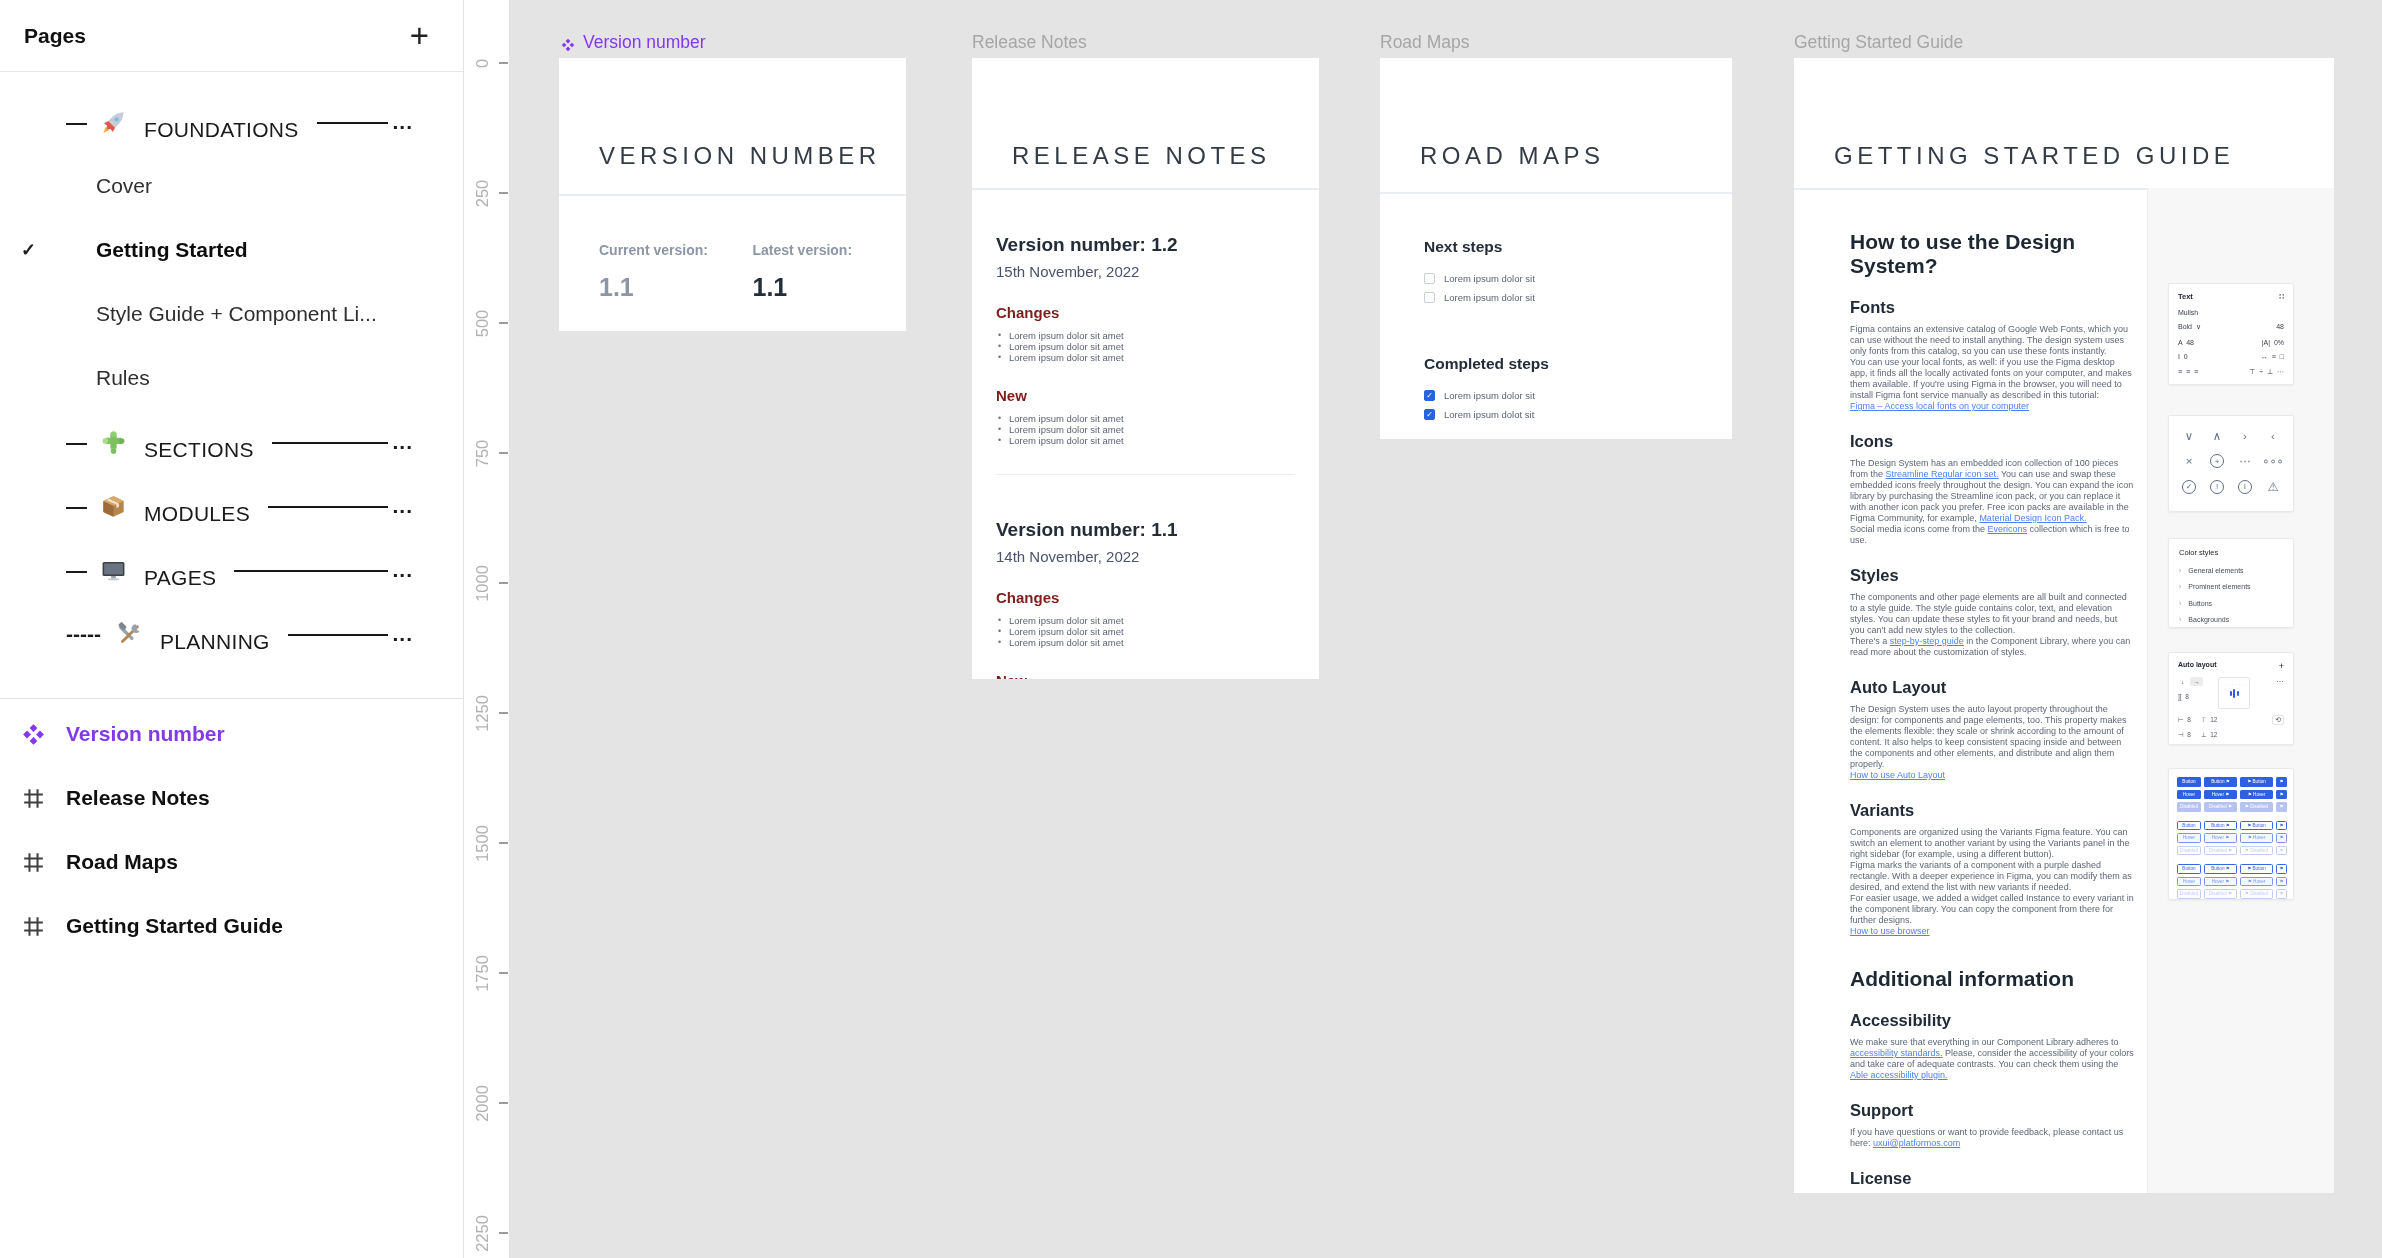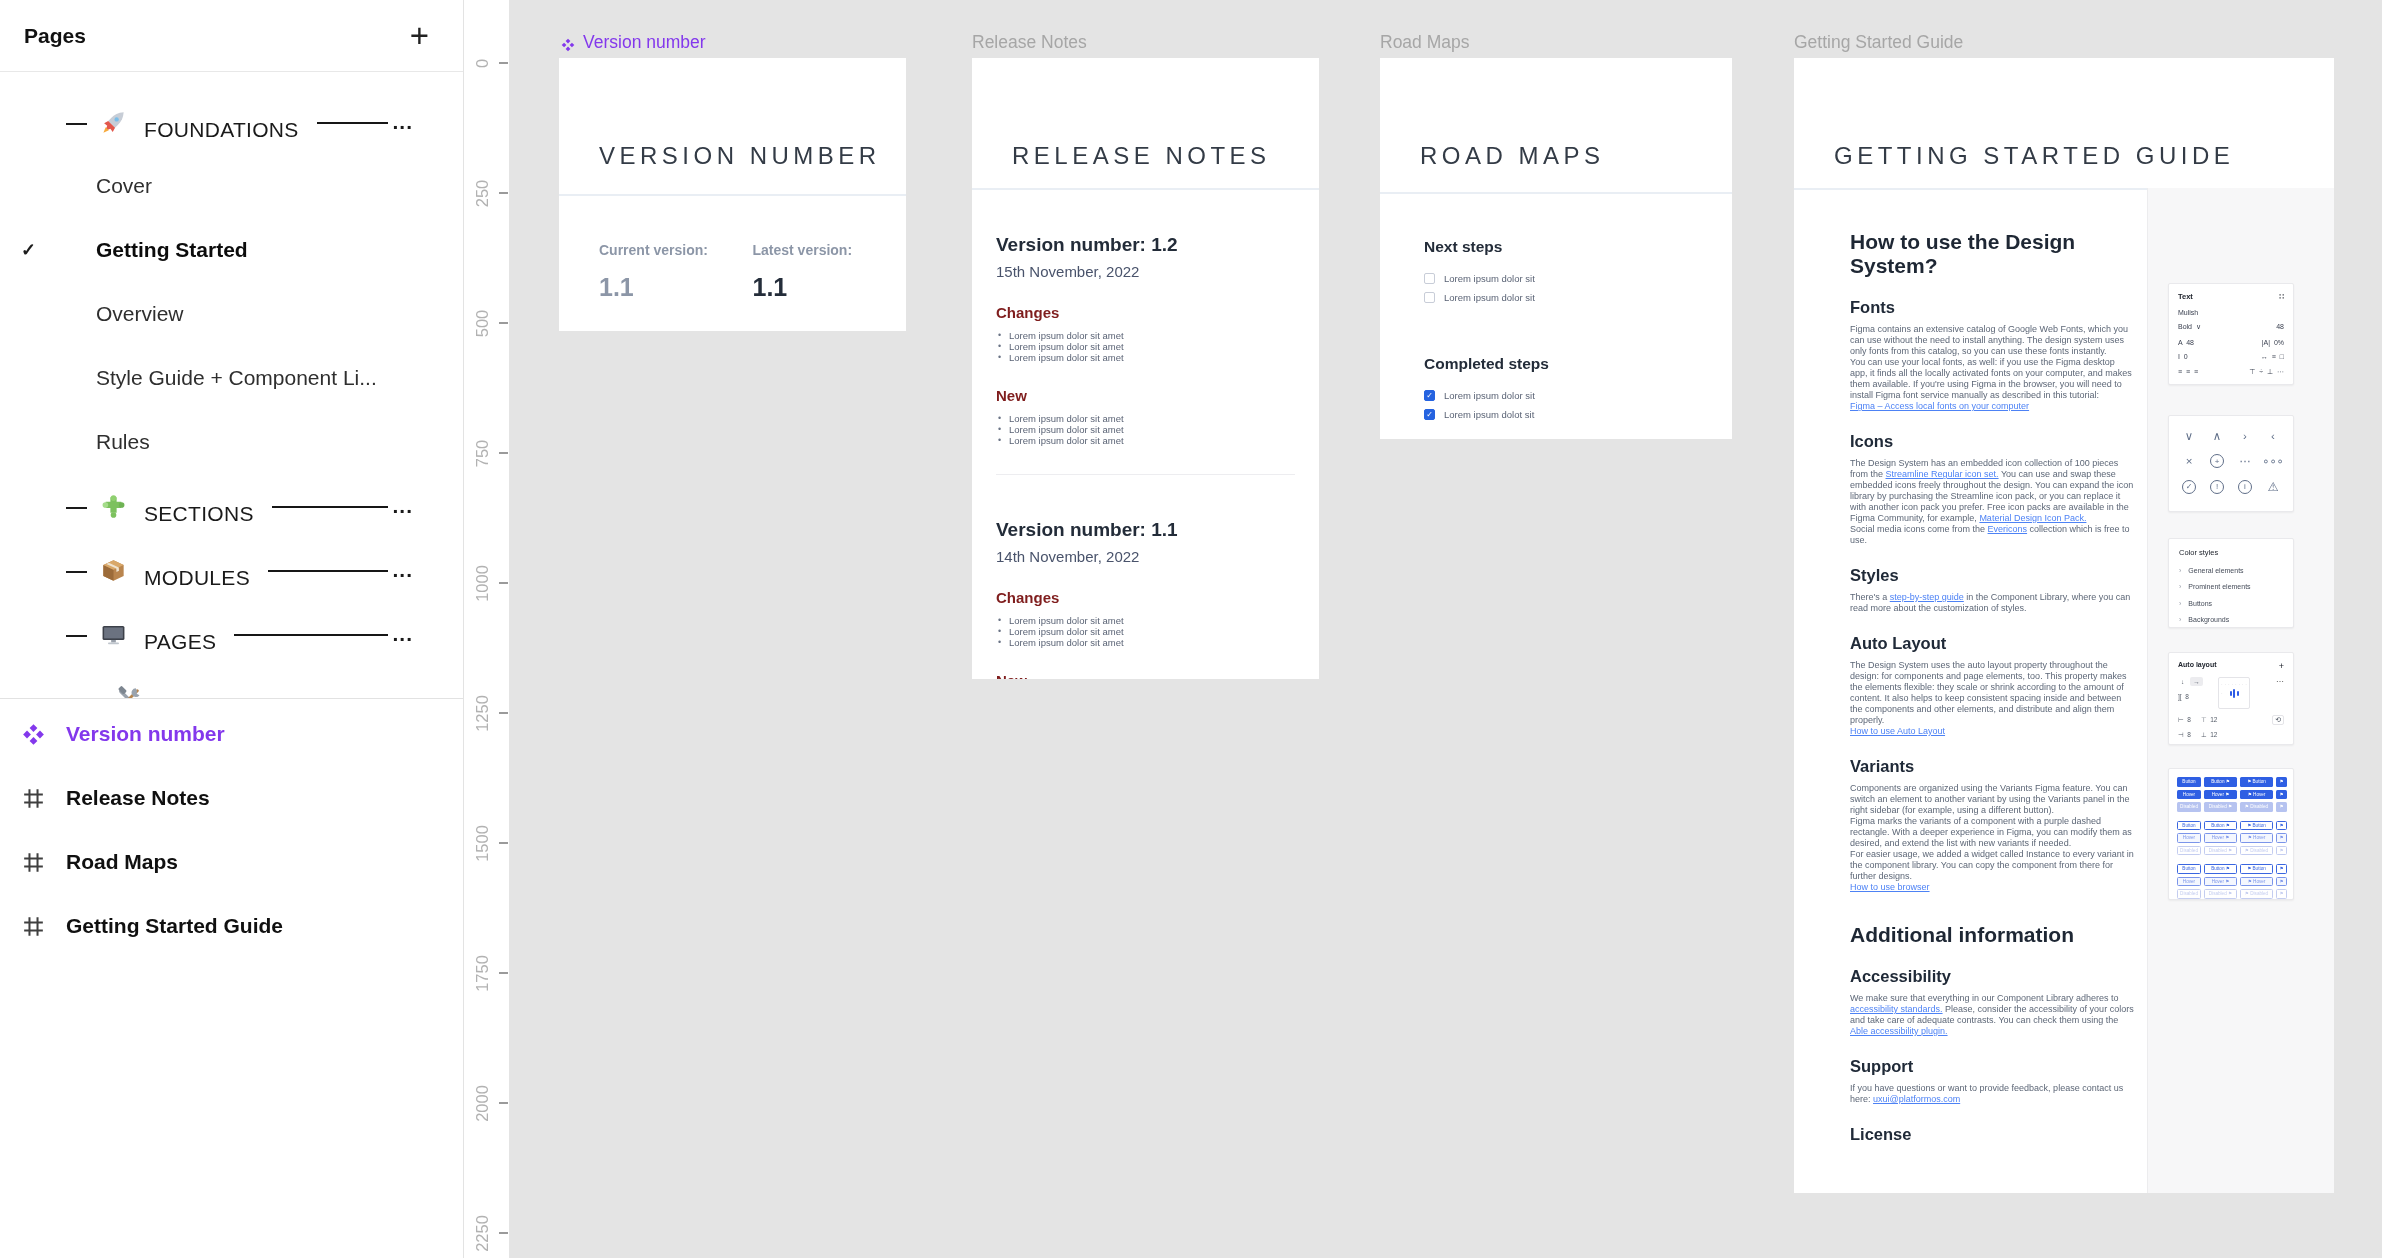--- a/index.html
+++ b/index.html
@@ -151,23 +151,20 @@
           <span class="sec-suffix">...</span>
         </div>
         <div class="p-row page">
           <span>Cover</span>
         </div>
         <div class="p-row page bold">
           <span class="check">✓</span>
           <span>Getting Started</span>
         </div>
         <div class="p-row page">
-          <span>Overview</span>
-        </div>
-        <div class="p-row page">
           <span>Style Guide + Component Li...</span>
         </div>
         <div class="p-row page">
           <span>Rules</span>
         </div>
         <div class="p-row section">
           <span class="sec-prefix em">—</span>
           <span class="sec-emoji"><svg viewBox="0 0 16 16">
               <path fill="#7cc15e" d="M6 2h4v3h3v4h-3v3H6v-3H3V5h3z"></path>
               <circle cx="8" cy="2.6" r="1.8" fill="#8fd06f"></circle>
@@ -385,20 +382,21 @@
     <div class="gs-left">
         <div class="gs-h2">How to use the Design System?</div>
         <div class="gs-h3">Fonts</div>
         <div class="gp">Figma contains an extensive catalog of Google Web Fonts, which you can use without the need to install anything. The design system uses only fonts from this catalog, so you can use these fonts instantly.</div>
         <div class="gp">You can use your local fonts, as well: if you use the Figma desktop app, it finds all the locally activated fonts on your computer, and makes them available. If you're using Figma in the browser, you will need to install Figma font service manually as described in this tutorial:</div>
         <div class="gp"><a>Figma – Access local fonts on your computer</a></div>
         <div class="gs-h3">Icons</div>
         <div class="gp">The Design System has an embedded icon collection of 100 pieces from the <a>Streamline Regular icon set.</a> You can use and swap these embedded icons freely throughout the design. You can expand the icon library by purchasing the Streamline icon pack, or you can replace it with another icon pack you prefer. Free icon packs are available in the Figma Community, for example, <a>Material Design Icon Pack.</a></div>
         <div class="gp">Social media icons come from the <a>Evericons</a> collection which is free to use.</div>
         <div class="gs-h3">Styles</div>
+        <div class="gp">The components and other page elements are all built and connected to a style guide. The style guide contains color, text, and elevation styles. You can update these styles to fit your brand and needs, but you can't add new styles to the collection.</div>
         <div class="gp">There's a <a>step-by-step guide</a> in the Component Library, where you can read more about the customization of styles.</div>
         <div class="gs-h3">Auto Layout</div>
         <div class="gp">The Design System uses the auto layout property throughout the design: for components and page elements, too. This property makes the elements flexible: they scale or shrink according to the amount of content. It also helps to keep consistent spacing inside and between the components and other elements, and distribute and align them properly.</div>
         <div class="gp"><a>How to use Auto Layout</a></div>
         <div class="gs-h3">Variants</div>
         <div class="gp">Components are organized using the Variants Figma feature. You can switch an element to another variant by using the Variants panel in the right sidebar (for example, using a different button).</div>
         <div class="gp">Figma marks the variants of a component with a purple dashed rectangle. With a deeper experience in Figma, you can modify them as desired, and extend the list with new variants if needed.</div>
         <div class="gp">For easier usage, we added a widget called Instance to every variant in the component library. You can copy the component from there for further designs.</div>
         <div class="gp"><a>How to use browser</a></div>
         <div class="gs-h2 add">Additional information</div>

